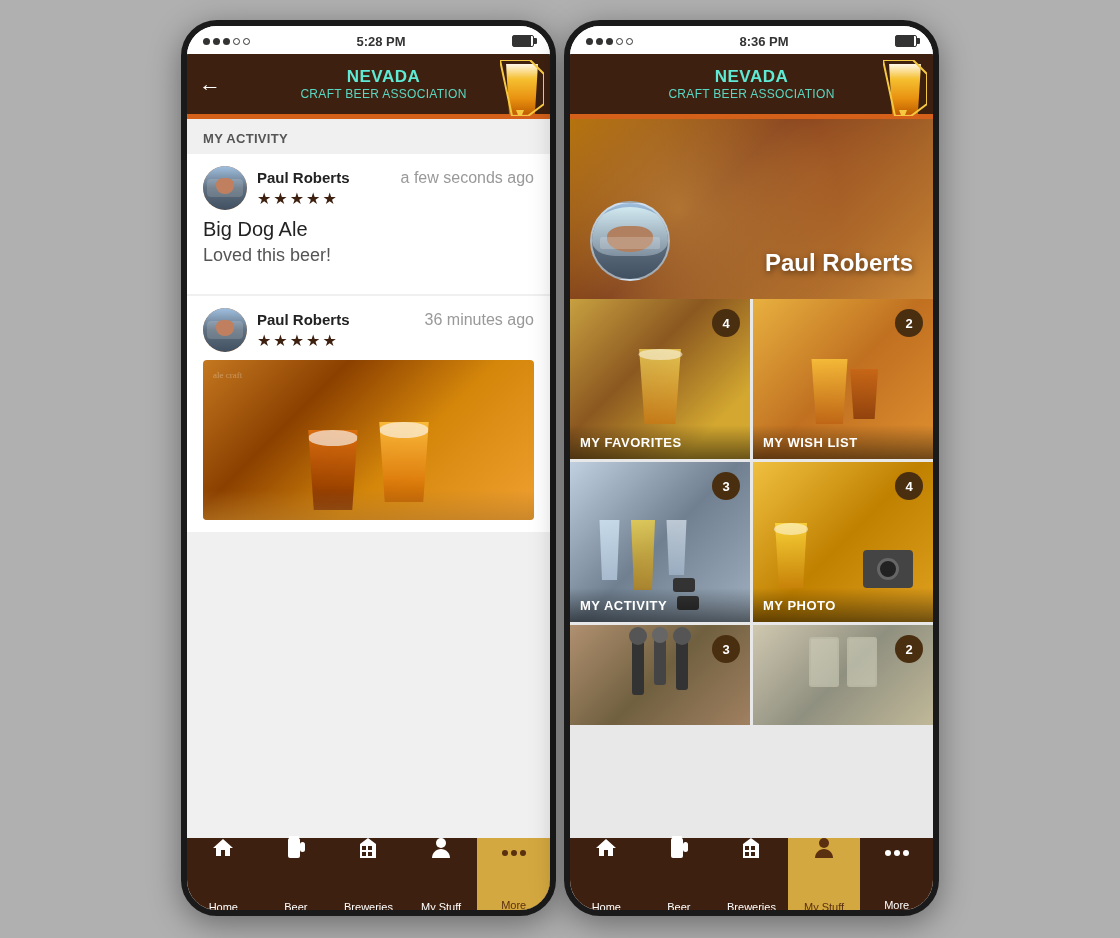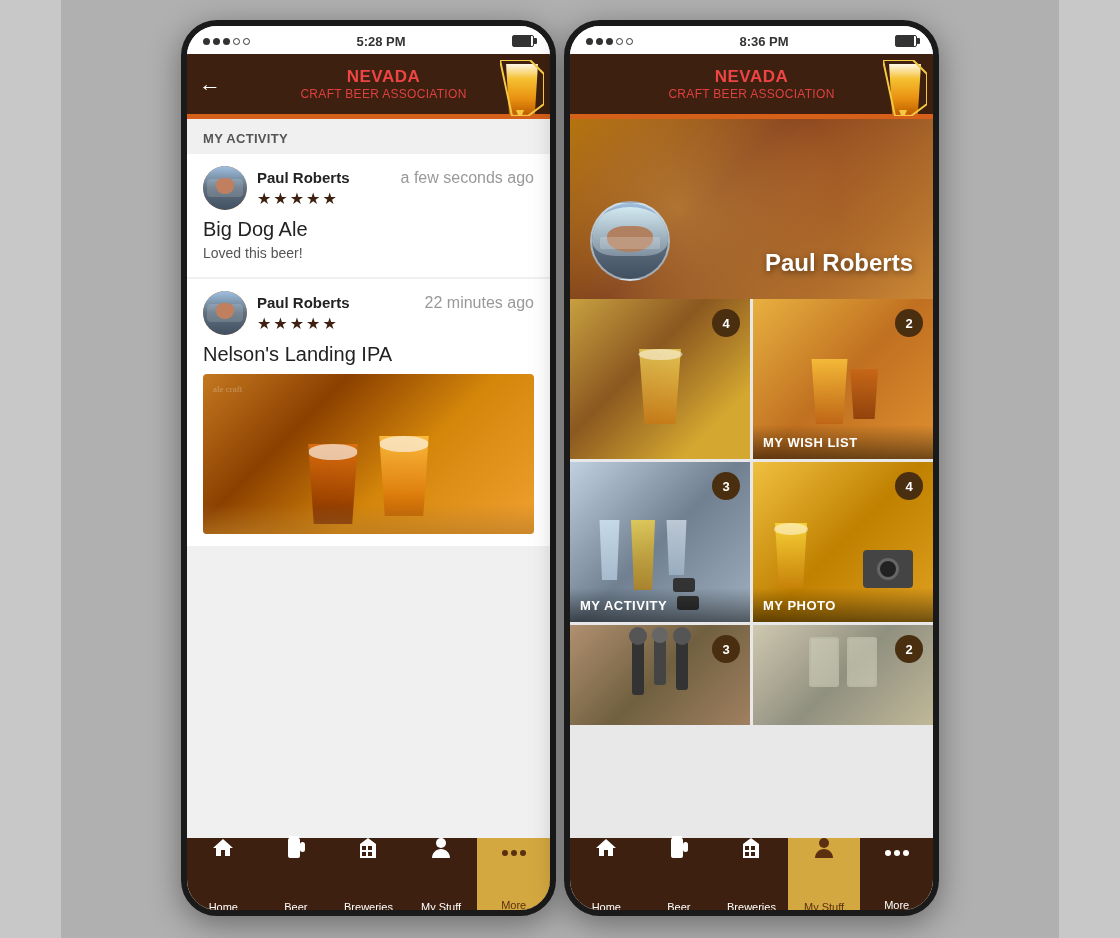--- a/index.html
+++ b/index.html
@@ -7,21 +7,21 @@
       background: #c8c8c8;
       display: flex;
       justify-content: center;
       align-items: center;
       min-height: 100vh;
       font-family: -apple-system, 'Helvetica Neue', Arial, sans-serif;
     }
     .screens-wrapper {
       display: flex;
       gap: 8px;
-      width: 998px;
+      width: 1120px;
       height: 938px;
       background: #b0b0b0;
       padding: 20px 16px;
       justify-content: center;
       align-items: flex-start;
     }
 
     
     .phone {
       width: 375px;
@@ -87,21 +87,21 @@
     }
     .header-back {
       color: #fff;
       font-size: 22px;
       margin-right: 8px;
       cursor: pointer;
     }
     .header-title {
       flex: 1;
       text-align: center;
-      color: #ef4444;
+      color: #5eead4;
     }
     .header-title .main {
       font-size: 17px;
       font-weight: 700;
       letter-spacing: 0.5px;
     }
     .header-title .sub {
       font-size: 12px;
       letter-spacing: 0.3px;
       opacity: 0.9;
@@ -205,23 +205,23 @@
       color: #3d2010;
       font-size: 16px;
     }
     .beer-name {
       font-size: 20px;
       font-weight: 400;
       color: #222;
       margin: 8px 0 4px;
     }
     .beer-comment {
-      font-size: 14px;
+      font-size: 18px;
       color: #555;
-      margin-bottom: 4px;
+      margin-bottom: 16px;
     }
     .beer-photo {
       width: 100%;
       height: 160px;
       background: linear-gradient(135deg, #c47820 0%, #8b4000 30%, #d4860a 60%, #f0a030 100%);
       border-radius: 4px;
       margin-top: 8px;
       position: relative;
       overflow: hidden;
     }
@@ -445,32 +445,31 @@
       <div class="activity-card">
         <div class="activity-top">
           <div class="avatar">
             <div class="avatar-helmet">
               <div class="avatar-face"></div>
             </div>
           </div>
           <div class="user-info">
             <div style="display:flex;justify-content:space-between;align-items:center;">
               <span class="user-name">Paul Roberts</span>
-              <span class="time-ago">22 minutes ago</span>
+              <span class="time-ago">36 minutes ago</span>
             </div>
             <div class="stars">
               <span class="star">★</span>
               <span class="star">★</span>
               <span class="star">★</span>
               <span class="star">★</span>
               <span class="star">★</span>
             </div>
           </div>
         </div>
-        <div class="beer-name">Nelson's Landing IPA</div>
 
         <div class="beer-photo">
           <div class="beer-photo-inner">
 
             <div style="position:relative;bottom:0;">
               <div class="cup cup-dark"></div>
             </div>
             <div style="position:relative;bottom:8px;">
               <div class="cup"></div>
             </div>
@@ -593,20 +592,23 @@
 
         <div class="grid-cell bg-favorites">
           <div style="width:100%;height:100%;background:linear-gradient(135deg,#c8a040 0%,#8b5820 40%,#d4a830 80%);">
 
             <div style="position:absolute;bottom:35px;left:50%;transform:translateX(-50%);width:55px;height:75px;">
               <div style="width:100%;height:100%;background:linear-gradient(180deg,rgba(255,230,100,0.7) 0%,rgba(200,120,20,0.8) 100%);clip-path:polygon(12% 0%,88% 0%,78% 100%,22% 100%);"></div>
               <div style="position:absolute;top:0;left:10%;width:80%;height:15%;background:rgba(255,255,255,0.5);border-radius:50%;"></div>
             </div>
           </div>
           <div class="grid-badge">4</div>
+          <div class="grid-overlay">
+            <span class="grid-label">MY FAVORITES</span>
+          </div>
         </div>
 
         <div class="grid-cell bg-wishlist">
           <div style="width:100%;height:100%;background:linear-gradient(135deg,#e8b040 0%,#c07020 50%,#e09030 100%);">
 
             <div style="position:absolute;bottom:35px;left:30%;width:45px;height:65px;">
               <div style="width:100%;height:100%;background:linear-gradient(180deg,rgba(255,200,60,0.8) 0%,rgba(190,100,20,0.9) 100%);clip-path:polygon(10% 0%,90% 0%,80% 100%,20% 100%);"></div>
             </div>
             <div style="position:absolute;bottom:40px;left:52%;width:35px;height:50px;">
               <div style="width:100%;height:100%;background:linear-gradient(180deg,rgba(200,100,20,0.8) 0%,rgba(140,60,10,0.9) 100%);clip-path:polygon(10% 0%,90% 0%,80% 100%,20% 100%);"></div>

